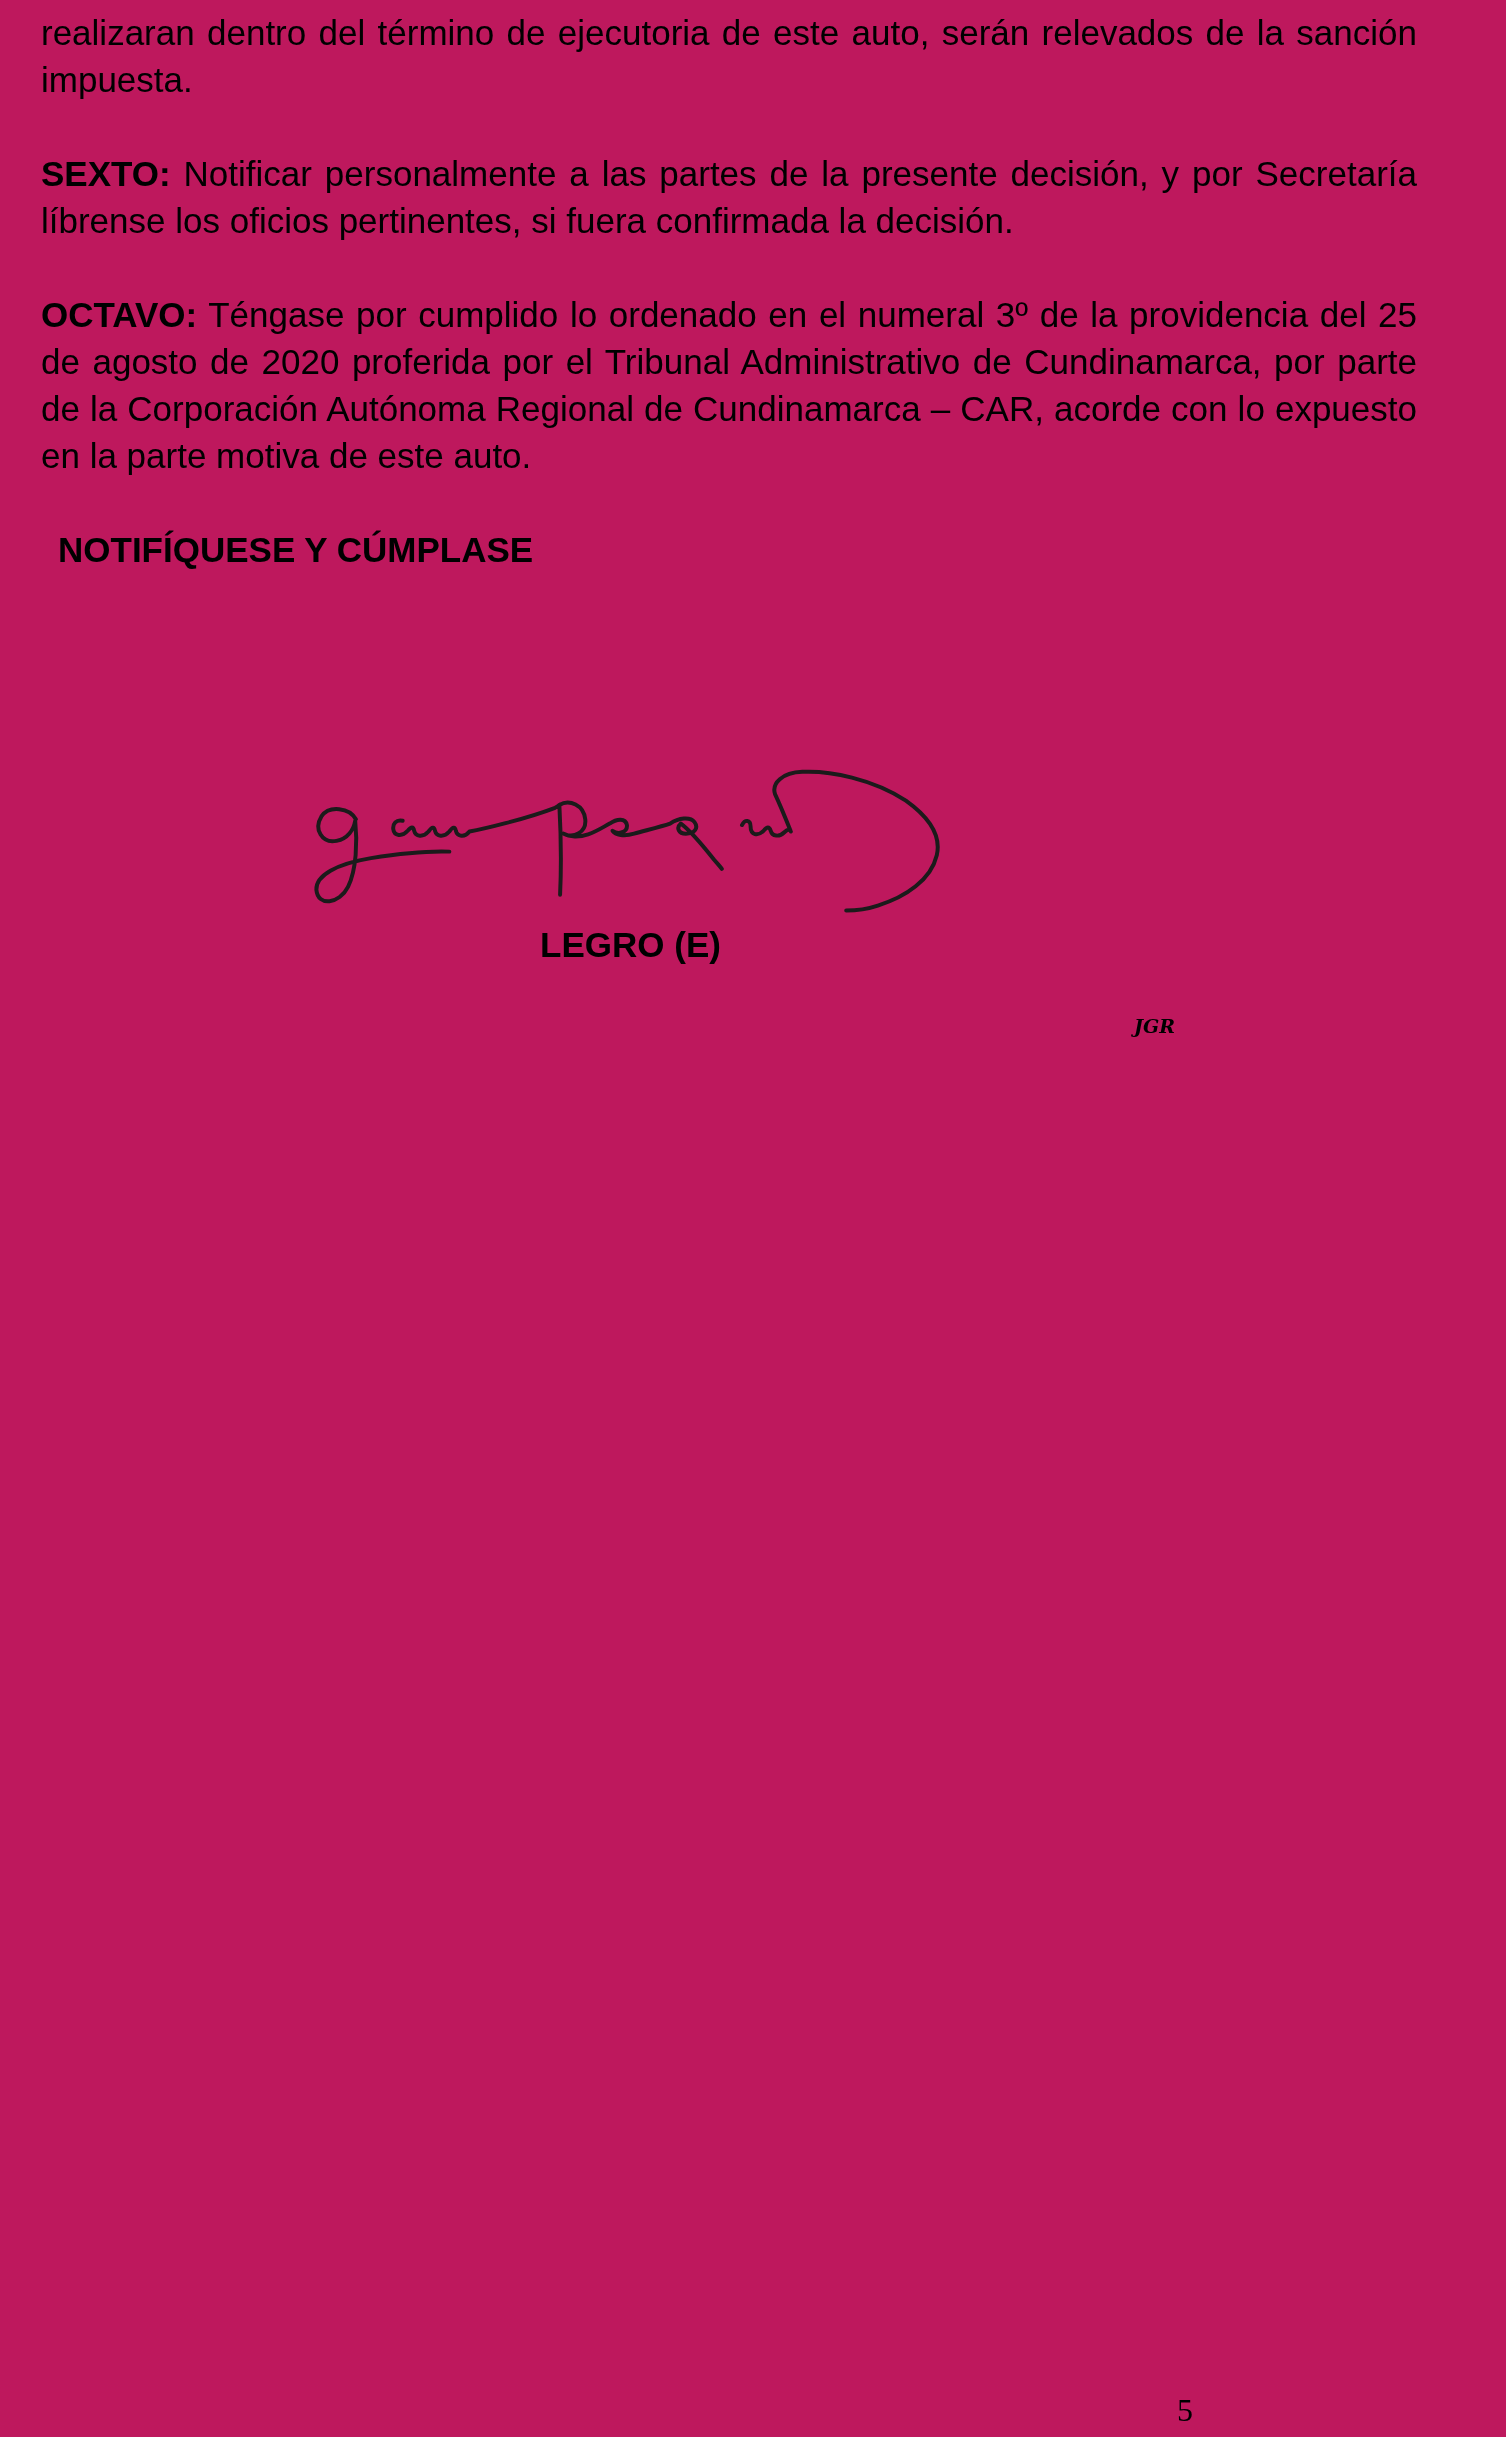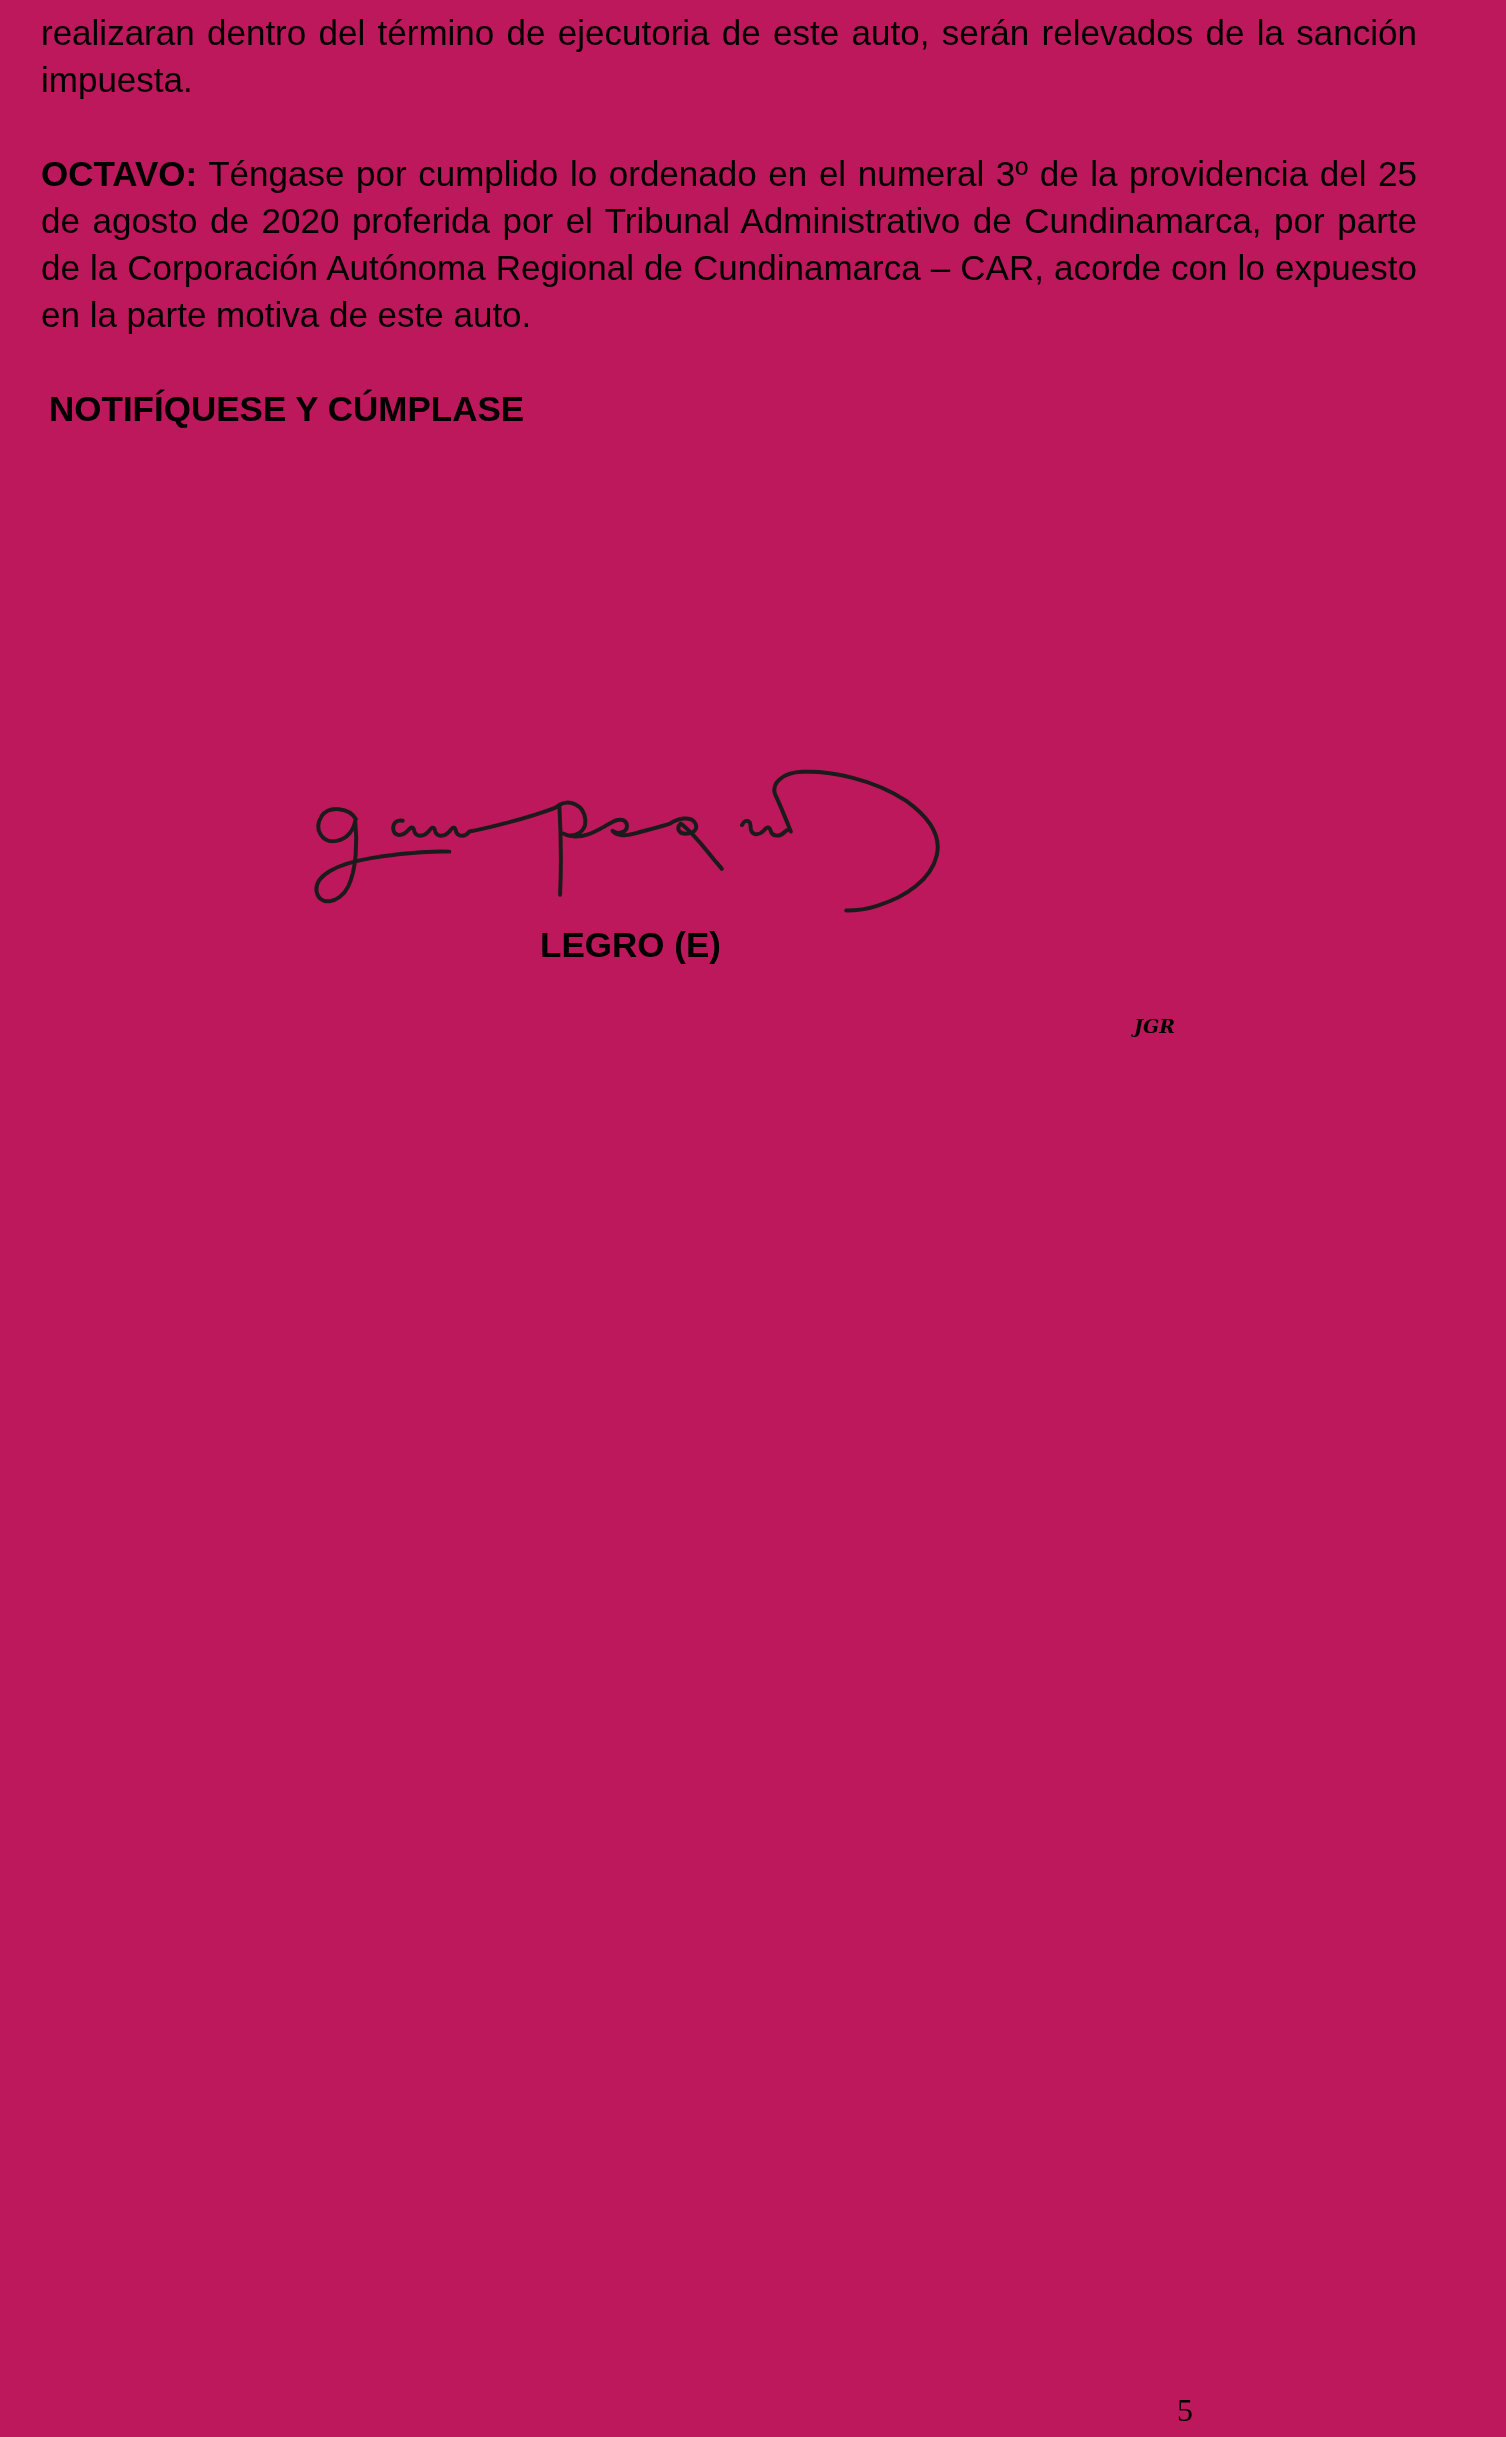--- a/index.html
+++ b/index.html
@@ -27,21 +27,21 @@
     font-size: 35px;
     line-height: 47px;
     text-align: justify;
     letter-spacing: 0;
     word-spacing: 0;
   }
   .para strong {
     font-weight: bold;
   }
   .closing {
-    margin: 8px;
+    margin: 17px;
     font-size: 35px;
     line-height: 47px;
     font-weight: bold;
     text-align: left;
   }
   .signature-svg {
     position: absolute;
     left: 302px;
     top: 763px;
     width: 647px;
@@ -78,20 +78,21 @@
 </style>
 </head>
 <body>
 
 <div class="page">
 
   <main class="text-block">
 
     <p class="para"><strong></strong> <span>realizaran dentro del término de ejecutoria de este auto, serán relevados de la sanción impuesta.</span></p>
 
+    <p class="para"><strong>SEXTO:</strong> <span>Notificar personalmente a las partes de la presente decisión, y por Secretaría líbrense los oficios pertinentes, si fuera confirmada la decisión.</span></p>
 
 
     <p class="para"><strong>OCTAVO:</strong> <span>Téngase por cumplido lo ordenado en el numeral 3º de la providencia del 25 de agosto de 2020 proferida por el Tribunal Administrativo de Cundinamarca, por parte de la Corporación Autónoma Regional de Cundinamarca – CAR, acorde con lo expuesto en la parte motiva de este auto.</span></p>
 
     <p class="closing">NOTIFÍQUESE Y CÚMPLASE</p>
   </main>
 
   <svg class="signature-svg" viewBox="0 0 900 215" xmlns="http://www.w3.org/2000/svg" fill="none" stroke="#1b1b1b" stroke-width="5.5" stroke-linecap="round" stroke-linejoin="round">
 
     <path d="M 75 78 C 66 62, 38 58, 27 74 C 16 92, 28 112, 48 108 C 64 105, 72 92, 74 80

